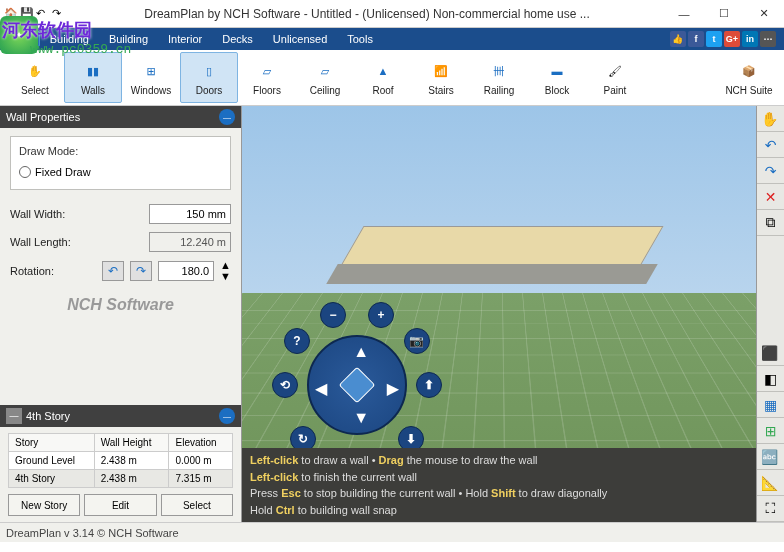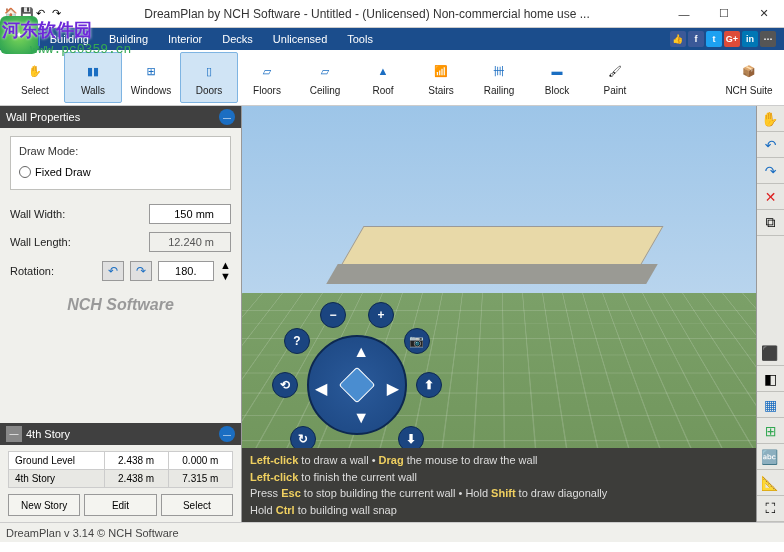--- a/index.html
+++ b/index.html
@@ -29,30 +29,30 @@
 .panel-hdr .collapse{margin-left:auto;width:16px;height:16px;border-radius:50%;background:#1b6ec2;display:flex;align-items:center;justify-content:center;color:#fff;font-size:8px}
 .panel-hdr .expand{width:16px;height:16px;background:#888;display:flex;align-items:center;justify-content:center;margin-right:4px;font-size:9px}
 .panel-body{padding:8px 10px;background:#f0f0ec}
 .group{background:#fff;border:1px solid #c0c0bc;padding:8px;margin-bottom:10px}
 .group-title{color:#333;margin-bottom:6px}
 .radio-row{display:flex;align-items:center;gap:4px;padding:3px 0}
 .radio{width:12px;height:12px;border:1px solid #666;border-radius:50%;display:inline-flex;align-items:center;justify-content:center}
 .radio.on::after{content:"";width:6px;height:6px;background:#333;border-radius:50%}
 .prop-row{display:flex;align-items:center;padding:4px 0;gap:6px}
 .prop-label{flex:1;color:#222}
-.prop-input{width:82px;height:20px;border:1px solid #999;background:#fff;text-align:right;padding:0 16px;font-size:11px}
+.prop-input{width:82px;height:20px;border:1px solid #999;background:#fff;text-align:right;padding:0 4px;font-size:11px}
 .prop-input.ro{background:#f0f0ec;color:#555}
 .rot-btn{width:22px;height:20px;background:#e0e0e0;border:1px solid #999;display:flex;align-items:center;justify-content:center;color:#1b6ec2;font-size:12px}
 .nch-logo{text-align:center;padding:10px 0;color:#999;font-size:16px;font-style:italic;font-weight:bold}
 .story-panel{margin-top:auto}
 .story-tbl{width:100%;background:#fff;border:1px solid #aaa;border-collapse:collapse}
 .story-tbl th,.story-tbl td{border:1px solid #ccc;padding:3px 6px;text-align:left;font-size:10px}
 .story-tbl th{background:#f8f8f6;font-weight:normal}
 .story-tbl tr.sel td{background:#e8e8e4}
-.story-tbl td.num{text-align:center}
+.story-tbl td.num{text-align:left}
 .story-btns{display:flex;gap:4px;padding:6px 8px}
 .story-btn{flex:1;height:22px;border:1px solid #999;background:#f4f4f0;font-size:10px}
 .viewport{flex:1;position:relative;background:linear-gradient(to bottom,#9dc5e8 0%,#b8d4ed 45%,#7ba068 45%,#6d9258 100%);overflow:hidden}
 .grid{position:absolute;bottom:0;left:0;right:0;height:55%;background-image:repeating-linear-gradient(0deg,rgba(255,255,255,0.15) 0,rgba(255,255,255,0.15) 1px,transparent 1px,transparent 20px),repeating-linear-gradient(90deg,rgba(255,255,255,0.15) 0,rgba(255,255,255,0.15) 1px,transparent 1px,transparent 20px);transform:perspective(400px) rotateX(55deg);transform-origin:top}
 .floor3d{position:absolute;top:120px;left:80px;width:340px;height:80px}
 .floor-top{position:absolute;width:300px;height:40px;background:#e8d9a8;transform:skewX(-30deg);left:30px;border:1px solid #999}
 .floor-side{position:absolute;top:38px;width:320px;height:20px;background:#9a9a94;left:10px;transform:skewX(-30deg)}
 .nav3d{position:absolute;bottom:52px;left:30px;width:170px;height:170px}
 .nav-ring{position:absolute;top:35px;left:35px;width:100px;height:100px;border-radius:50%;background:radial-gradient(circle,#2a5a9a 0%,#1b4580 100%);border:2px solid #0d2850;display:flex;align-items:center;justify-content:center}
 .nav-center{width:26px;height:26px;background:#4a8dd0;border-radius:3px;border:1px solid #fff;transform:rotate(45deg)}
@@ -198,20 +198,25 @@
 
     <div class="story-panel">
       <div class="panel-hdr">
         <span class="expand">—</span>
         <span>4th Story</span>
         <span class="collapse">—</span>
       </div>
       <div style="padding:6px 8px 0">
         <table class="story-tbl">
           <tbody>
+              <tr>
+                <th>Story</th>
+                <th>Wall Height</th>
+                <th>Elevation</th>
+              </tr>
           <tr>
                 <td>Ground Level</td>
                 <td class="num">2.438 m</td>
                 <td class="num">0.000 m</td>
               </tr>
           <tr class="sel">
                 <td>4th Story</td>
                 <td class="num">2.438 m</td>
                 <td class="num">7.315 m</td>
               </tr>

